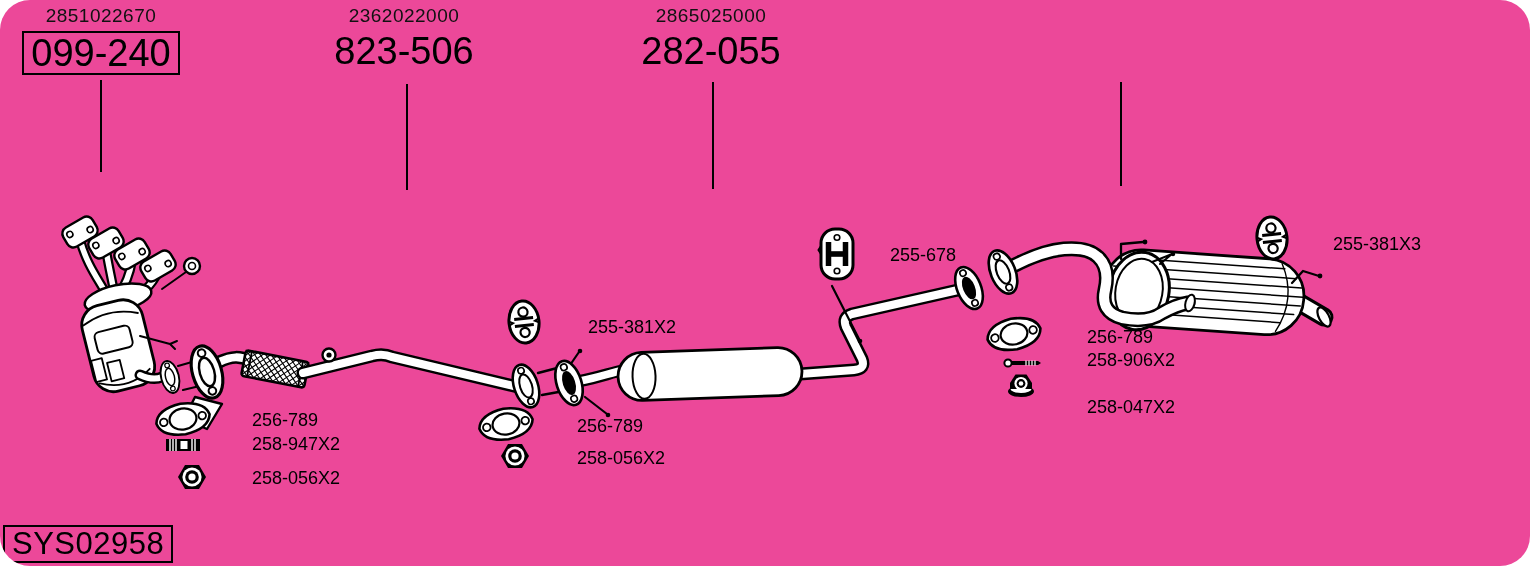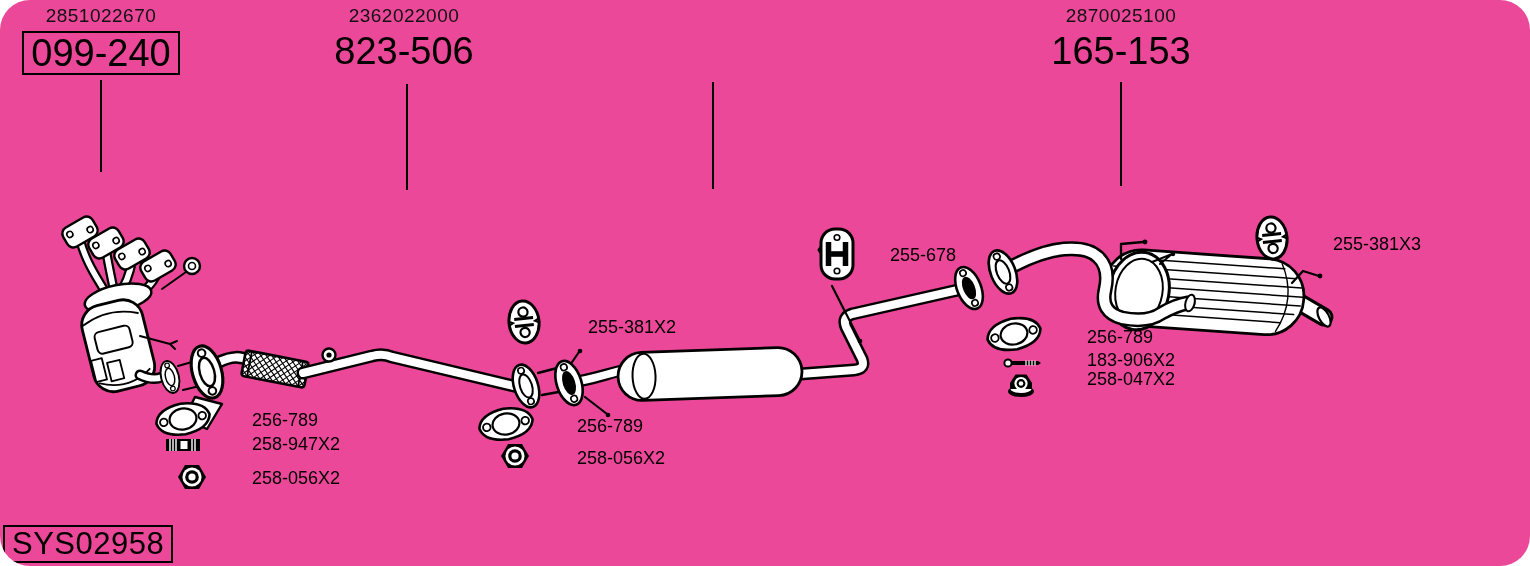--- a/index.html
+++ b/index.html
@@ -218,34 +218,34 @@
   </svg>
 
   <div class="col" style="left:1px">
     <div class="oem">2851022670</div>
     <div class="part"><span class="boxed">099-240</span></div>
   </div>
   <div class="col" style="left:304px">
     <div class="oem">2362022000</div>
     <div class="part">823-506</div>
   </div>
-  <div class="col" style="left:1021px">
-    <div class="oem">2870025100</div>
-    <div class="part">165-153</div>
+  <div class="col" style="left:611px">
+    <div class="oem">2865025000</div>
+    <div class="part">282-055</div>
   </div>
 
   <div class="plabel" style="left:553px;top:316px">255-381X2</div>
   <div class="plabel" style="left:217px;top:409px">256-789</div>
   <div class="plabel" style="left:217px;top:433px">258-947X2</div>
   <div class="plabel" style="left:217px;top:467px">258-056X2</div>
   <div class="plabel" style="left:542px;top:415px">256-789</div>
   <div class="plabel" style="left:542px;top:447px">258-056X2</div>
   <div class="plabel" style="left:855px;top:244px">255-678</div>
   <div class="plabel" style="left:1052px;top:326px">256-789</div>
-  <div class="plabel" style="left:1052px;top:349px">183-906X2</div>
-  <div class="plabel" style="left:1052px;top:368px">258-047X2</div>
+  <div class="plabel" style="left:1052px;top:349px">258-906X2</div>
+  <div class="plabel" style="left:1052px;top:396px">258-047X2</div>
   <div class="plabel" style="left:1298px;top:233px">255-381X3</div>
 
   <div class="sysbox">
     <span>SYS02958</span>
   </div>
 
 </div>
 
 </body></html>

